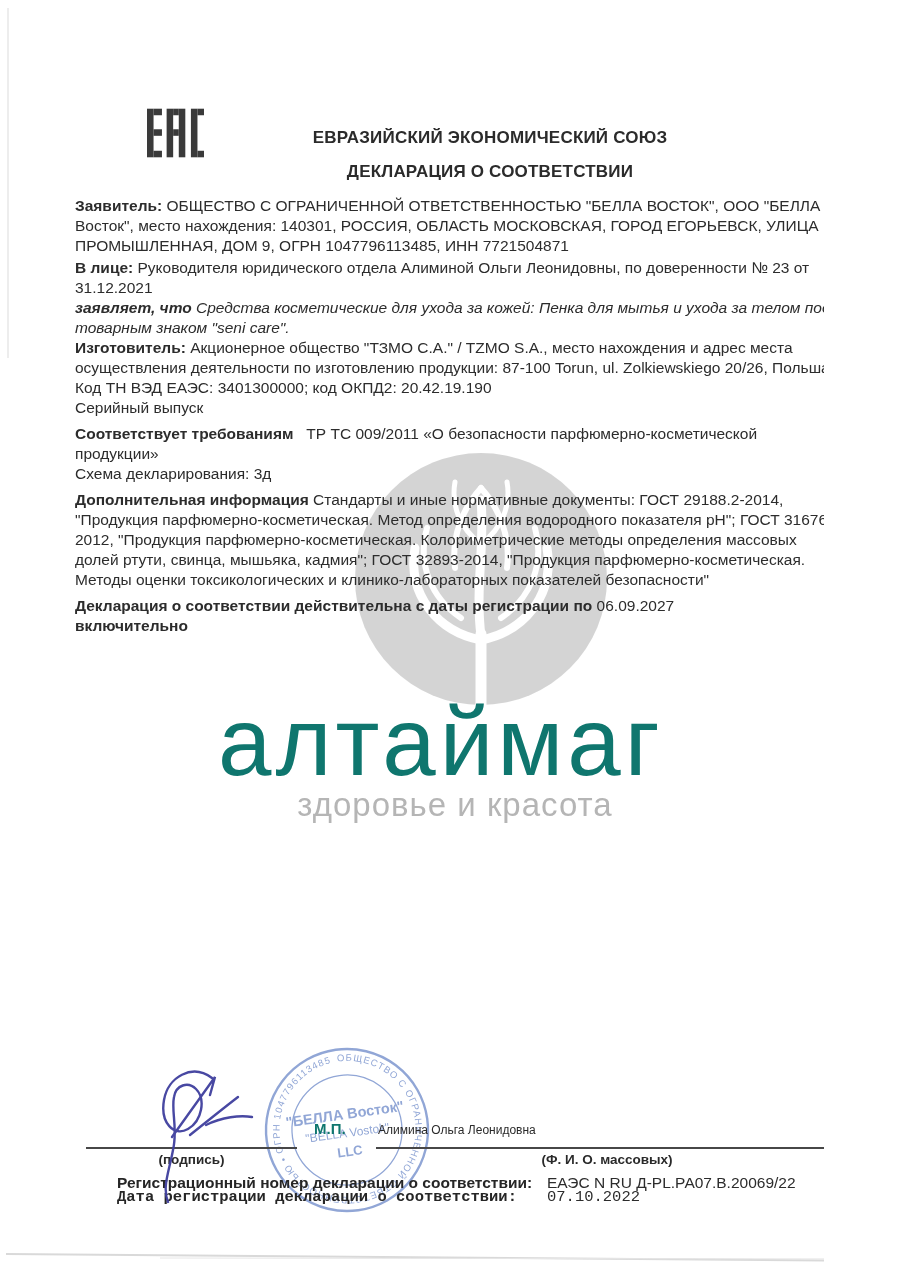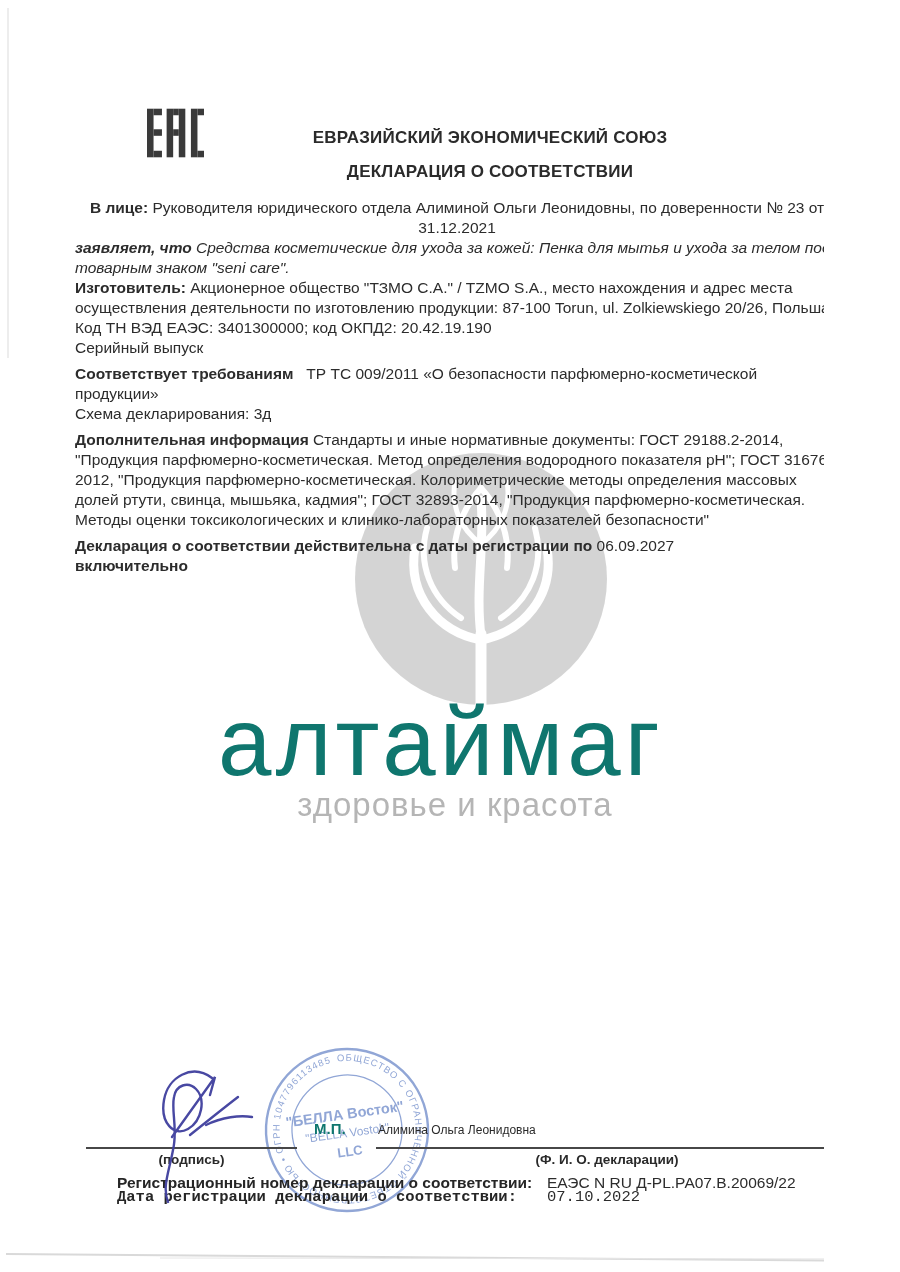--- a/index.html
+++ b/index.html
@@ -90,21 +90,22 @@
         <path d="M138,96 C116,80 108,56 112,34" stroke-width="5"></path>
         <path d="M138,96 C160,80 168,56 164,34" stroke-width="5"></path>
       </g>
     </g>
   </svg>
 
   <div class="wm-brand">алтаймаг</div>
   <div class="wm-tagline">здоровье и красота</div>
 
   <div class="doc-text">
-      <p class="para" style="margin-top: 2px; text-align: center;"><span class="b">В лице: </span><span>Руководителя юридического отдела Алиминой Ольги Леонидовны, по доверенности № 23 от 31.12.2021</span></p>
+      <p class="para" style="margin-top: 0px;"><span class="b">Заявитель: </span><span>ОБЩЕСТВО С ОГРАНИЧЕННОЙ ОТВЕТСТВЕННОСТЬЮ "БЕЛЛА ВОСТОК", ООО "БЕЛЛА Восток", место нахождения: 140301, РОССИЯ, ОБЛАСТЬ МОСКОВСКАЯ, ГОРОД ЕГОРЬЕВСК, УЛИЦА ПРОМЫШЛЕННАЯ, ДОМ 9, ОГРН 1047796113485, ИНН 7721504871</span></p>
+      <p class="para" style="margin-top: 2px;"><span class="b">В лице: </span><span>Руководителя юридического отдела Алиминой Ольги Леонидовны, по доверенности № 23 от 31.12.2021</span></p>
       <p class="para" style="margin-top: 0px; font-style: italic;"><span class="b">заявляет, что </span><span>Средства косметические для ухода за кожей: Пенка для мытья и ухода за телом под товарным знаком "seni care".</span></p>
       <p class="para" style="margin-top: 0px;"><span class="b">Изготовитель: </span><span>Акционерное общество "ТЗМО С.А." / TZMO S.A., место нахождения и адрес места осуществления деятельности по изготовлению продукции: 87-100 Torun, ul. Zolkiewskiego 20/26, Польша.</span></p>
       <p class="para" style="margin-top: 0px;"><span>Код ТН ВЭД ЕАЭС: 3401300000; код ОКПД2: 20.42.19.190</span></p>
       <p class="para" style="margin-top: 0px;"><span>Серийный выпуск</span></p>
       <p class="para" style="margin-top: 6px;"><span class="b">Соответствует требованиям</span><span>&nbsp;&nbsp; ТР ТС 009/2011 «О безопасности парфюмерно-косметической продукции»</span></p>
       <p class="para" style="margin-top: 0px;"><span>Схема декларирования: 3д</span></p>
       <p class="para" style="margin-top: 6px;"><span class="b">Дополнительная информация </span><span>Стандарты и иные нормативные документы: ГОСТ 29188.2-2014, "Продукция парфюмерно-косметическая. Метод определения водородного показателя рН"; ГОСТ 31676-2012, "Продукция парфюмерно-косметическая. Колориметрические методы определения массовых долей ртути, свинца, мышьяка, кадмия"; ГОСТ 32893-2014, "Продукция парфюмерно-косметическая. Методы оценки токсикологических и клинико-лабораторных показателей безопасности"</span></p>
       <p class="para" style="margin-top: 6px;"><span class="b">Декларация о соответствии действительна с даты регистрации по </span><span>06.09.2027</span><br><span class="b">включительно</span></p>
     </div>
 
@@ -129,20 +130,20 @@
       <path d="M 50,80 C 65,68 85,52 98,42"></path>
       <path d="M 66,70 C 82,62 100,60 112,62"></path>
     </g>
   </svg>
 
   <div class="mp">М.П.</div>
   <div class="signer">Алимина Ольга Леонидовна</div>
   <div class="sig-line"></div>
   <div class="sig-caption">(подпись)</div>
   <div class="fio-line"></div>
-  <div class="fio-caption">(Ф. И. О. декларации)</div>
+  <div class="fio-caption">(Ф. И. О. массовых)</div>
 
   <div class="reg-label row1">Регистрационный номер декларации о соответствии:</div>
   <div class="reg-value row1">ЕАЭС N RU Д-PL.РА07.В.20069/22</div>
   <div class="reg-label row2">Дата регистрации декларации о соответствии:</div>
   <div class="reg-value row2">07.10.2022</div>
 
 </div>
 
 </body></html>

